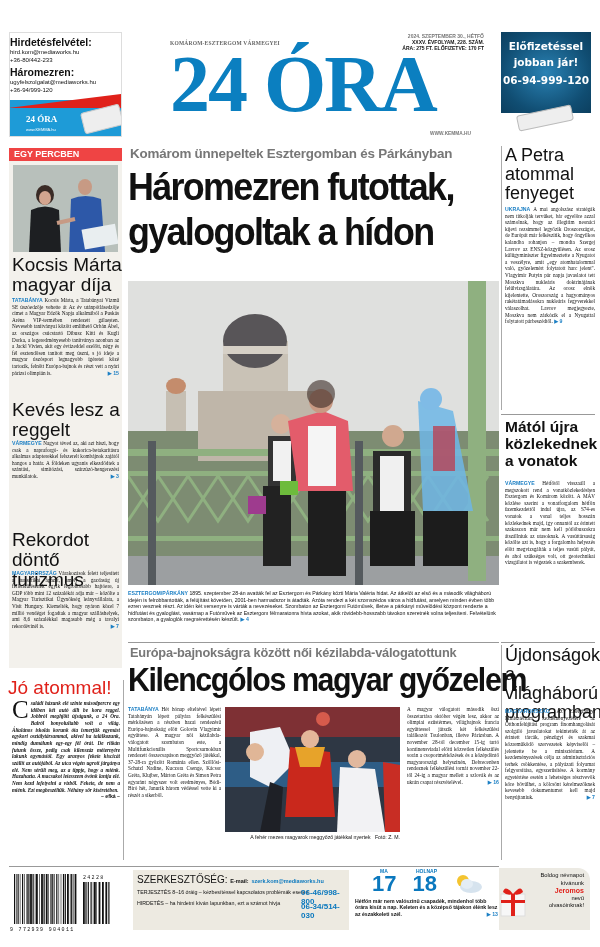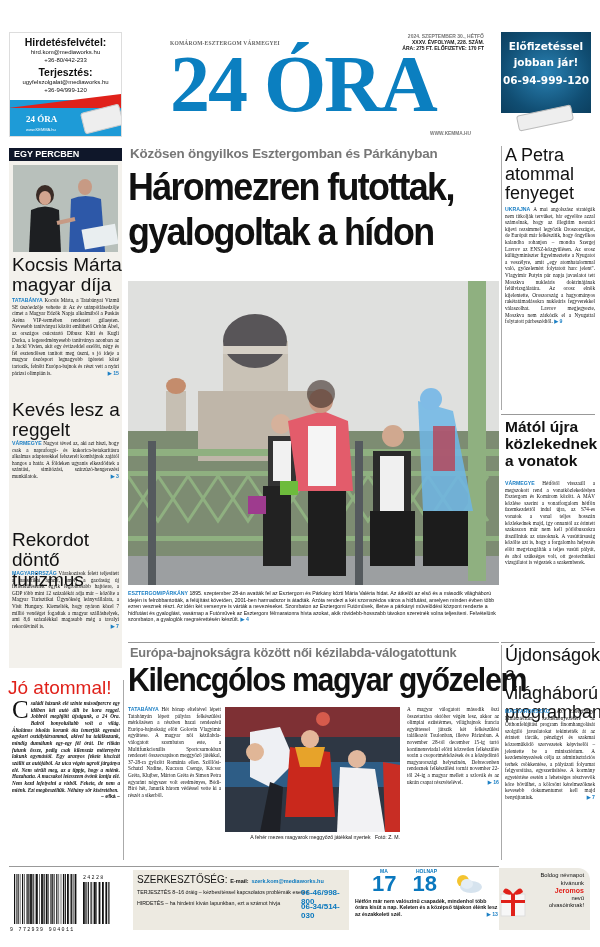--- a/index.html
+++ b/index.html
@@ -7,42 +7,42 @@
   body{position:relative;font-family:"Liberation Serif",serif;color:#111;}
   .abs{position:absolute;}
   .kicker{color:#1b7fc4;font-family:"Liberation Sans",sans-serif;font-weight:bold;text-transform:uppercase;}
   .body-text{font-size:5.2px;line-height:6.6px;text-align:justify;}
   .ref{color:#1b7fc4;font-family:"Liberation Sans",sans-serif;font-weight:bold;}
   .red{color:#e0211a;}
   .blue{color:#0a78be;}
 
   
   #ad-left{left:9px;top:32px;width:113px;height:105px;border:1px solid #ddd;background:#fff;overflow:hidden;}
-  #ad-left .t{font-family:"Liberation Sans",sans-serif;text-align:center;}
+  #ad-left .t{font-family:"Liberation Sans",sans-serif;}
   #ad-left .h{font-size:10.5px;font-weight:bold;margin-top:3px;}
   #ad-left .s{font-size:6px;line-height:8px;}
   #ad-left .stripe{position:absolute;left:0;bottom:0;width:113px;height:36px;background:#1e9bd7;}
   #ad-left .redwedge{position:absolute;right:0;bottom:28px;width:0;height:0;border-left:113px solid transparent;border-bottom:14px solid #e0211a;}
   #ad-left .logo{position:absolute;left:16px;bottom:12px;color:#fff;font-weight:bold;font-size:9px;}
   #ad-left .url{position:absolute;left:16px;bottom:4px;color:#fff;font-size:4px;font-family:"Liberation Sans",sans-serif;}
   #ad-left .paper{position:absolute;left:72px;bottom:6px;width:40px;height:22px;background:#eee;transform:rotate(-14deg);border-radius:3px;border:1px solid #ccc;}
   #county{left:170px;top:40px;font-size:5.5px;font-weight:bold;color:#666;letter-spacing:0.2px;}
   #masthead{left:170px;top:34px;font-size:80px;font-weight:bold;color:#0b7fc0;letter-spacing:-2px;line-height:100px;font-family:"Liberation Serif",serif;}
   #meta{left:380px;top:33px;width:104px;text-align:right;font-family:"Liberation Sans",sans-serif;font-size:5px;line-height:6.2px;font-weight:bold;}
   #meta .d{color:#777;}
   #www{left:430px;top:131px;font-size:4.8px;font-weight:bold;color:#777;font-family:"Liberation Sans",sans-serif;}
   #ad-right{left:501px;top:32px;width:90px;height:81px;background:radial-gradient(ellipse at center,#2a82b4 0%,#104d72 70%,#0c3f5f 100%);text-align:center;color:#fff;font-family:"DejaVu Sans",sans-serif;font-weight:bold;}
   #ad-right .l1{font-size:10.5px;margin-top:8px;}
   #ad-right .l2{font-size:10.5px;margin-top:4px;}
   #ad-right .l3{font-size:10.5px;margin-top:6px;}
   #ad-right .paper{position:absolute;left:16px;top:78px;width:56px;height:16px;background:#eee;border-radius:3px;transform:rotate(-12deg);border:1px solid #bbb;}
 
   
   #left-col{left:9px;top:148px;width:113px;height:520px;background:#f3f1ec;}
-  #egy{left:9px;top:148px;width:113px;height:13px;background:#0f172a;color:#fff;font-family:"Liberation Sans",sans-serif;font-weight:bold;font-size:9px;padding-left:5px;line-height:13px;}
+  #egy{left:9px;top:148px;width:113px;height:13px;background:#ef4444;color:#fff;font-family:"Liberation Sans",sans-serif;font-weight:bold;font-size:9px;padding-left:5px;line-height:13px;}
   #photo-kocsis{left:13px;top:165px;width:105px;height:87px;background:linear-gradient(180deg,#bfc7c2 0%,#a7b1ac 60%,#9aa3a0 100%);overflow:hidden;}
   .h-left{font-family:"Liberation Sans",sans-serif;font-size:19px;line-height:20px;color:#111;}
   .col-text{font-family:"Liberation Serif",serif;}
 
   
   #sub1{left:130px;top:146px;font-family:"Liberation Sans",sans-serif;font-weight:bold;color:#777;font-size:13.4px;letter-spacing:-0.2px;}
   #main-head{left:128px;top:164px;font-family:"Liberation Sans",sans-serif;font-weight:bold;font-size:39px;line-height:45px;letter-spacing:-1.8px;transform:scaleX(0.92);transform-origin:left;white-space:nowrap;}
   #photo-main{left:128px;top:281px;width:371px;height:304px;overflow:hidden;background:linear-gradient(180deg,#e1e2e0 0%,#d9dad8 40%,#8e9b84 60%,#6c7b63 80%,#a3a5a4 100%);}
   #caption-main{left:128px;top:590px;width:371px;font-family:"Liberation Sans",sans-serif;font-size:5.2px;line-height:6.6px;}
   .hr{position:absolute;height:1px;background:#999;}
@@ -64,21 +64,21 @@
   #weather{left:352px;top:868px;width:148px;height:60px;font-family:"Liberation Sans",sans-serif;}
   #nameday{left:499px;top:868px;width:91px;height:62px;background:#eceae3;border-top-right-radius:12px;font-family:"Liberation Sans",sans-serif;}
 </style>
 </head>
 <body>
 
 <div class="abs" id="ad-left">
   <div class="t h">Hirdetésfelvétel:</div>
   <div class="t s">hird.kom@mediaworks.hu</div>
   <div class="t s">+36-80/442-233</div>
-  <div class="t h" style="margin-top:2px">Terjesztés:</div>
+  <div class="t h" style="margin-top:2px">Háromezren:</div>
   <div class="t s">ugyfelszolgalat@mediaworks.hu</div>
   <div class="t s">+36-94/999-120</div>
   <div class="stripe"></div>
   <div class="redwedge"></div>
   <div class="logo">24 ÓRA</div>
   <div class="url">www.KEMMA.hu</div>
   <div class="paper"></div>
 </div>
 
 <div class="abs" id="county">KOMÁROM-ESZTERGOM VÁRMEGYEI</div>
@@ -134,21 +134,21 @@
 </div>
 
 <div class="abs" style="left:8px;top:677px;font-family:'Liberation Sans',sans-serif;font-size:19px;color:#e0211a;">Jó atommal!</div>
 <div class="abs" style="left:12px;top:700px;width:108px;font-size:5.2px;line-height:6.65px;font-style:italic;font-weight:bold;text-align:justify;">
   <span style="float:left;font-size:25px;line-height:20px;margin-right:2px;font-style:normal;font-weight:normal;">C</span>
   <span>saládi házunk elé szinte másodpercre egy időben két autó állt be kora reggel. Jobbról meghjött újságunk, a 24 Óra. Balról bonyolultabb volt a világ. Általános iskolás korunk óta ismerjük egymást egykori osztálytársammal, akivel ha találkozunk, mindig dumálunk egy-egy fél órát. De ritkán futunk össze, pedig csak kilenszáz méternyire lakunk egymástól. Egy aranyos fekete kiscicát szállít az autójából. Az utca végén ugrott járgánya elé. Nem sérült meg, az a tippje, hogy a miénk. Hazahazta. A macsakot letesszem óvónk lantja elé. Nem kezd lefetyelni a vízből. Fekete, de nem a miénk. Ezt megbeszéltük. Néhány sör kíséretében.</span>
   <span style="float:right;font-style:normal;font-family:'Liberation Sans',sans-serif;">– efká –</span>
 </div>
 <div class="vline" style="left:123px;top:680px;height:180px;"></div>
 
-<div class="abs" id="sub1">Közösen öngyilkos Esztergomban és Párkányban</div>
+<div class="abs" id="sub1">Komárom ünnepeltek Esztergomban és Párkányban</div>
 <div class="abs" id="main-head">
   <div>Háromezren futottak,</div>
   <div>gyalogoltak a hídon</div>
 </div>
 
 <div class="abs" id="photo-main">
   <svg width="371" height="304" viewBox="0 0 371 304">
     <rect width="371" height="304" fill="#dfe0de"></rect>
     <rect x="0" y="150" width="371" height="154" fill="#7d8c72"></rect>
     <rect x="95" y="60" width="65" height="105" fill="#c9c2b6"></rect>

